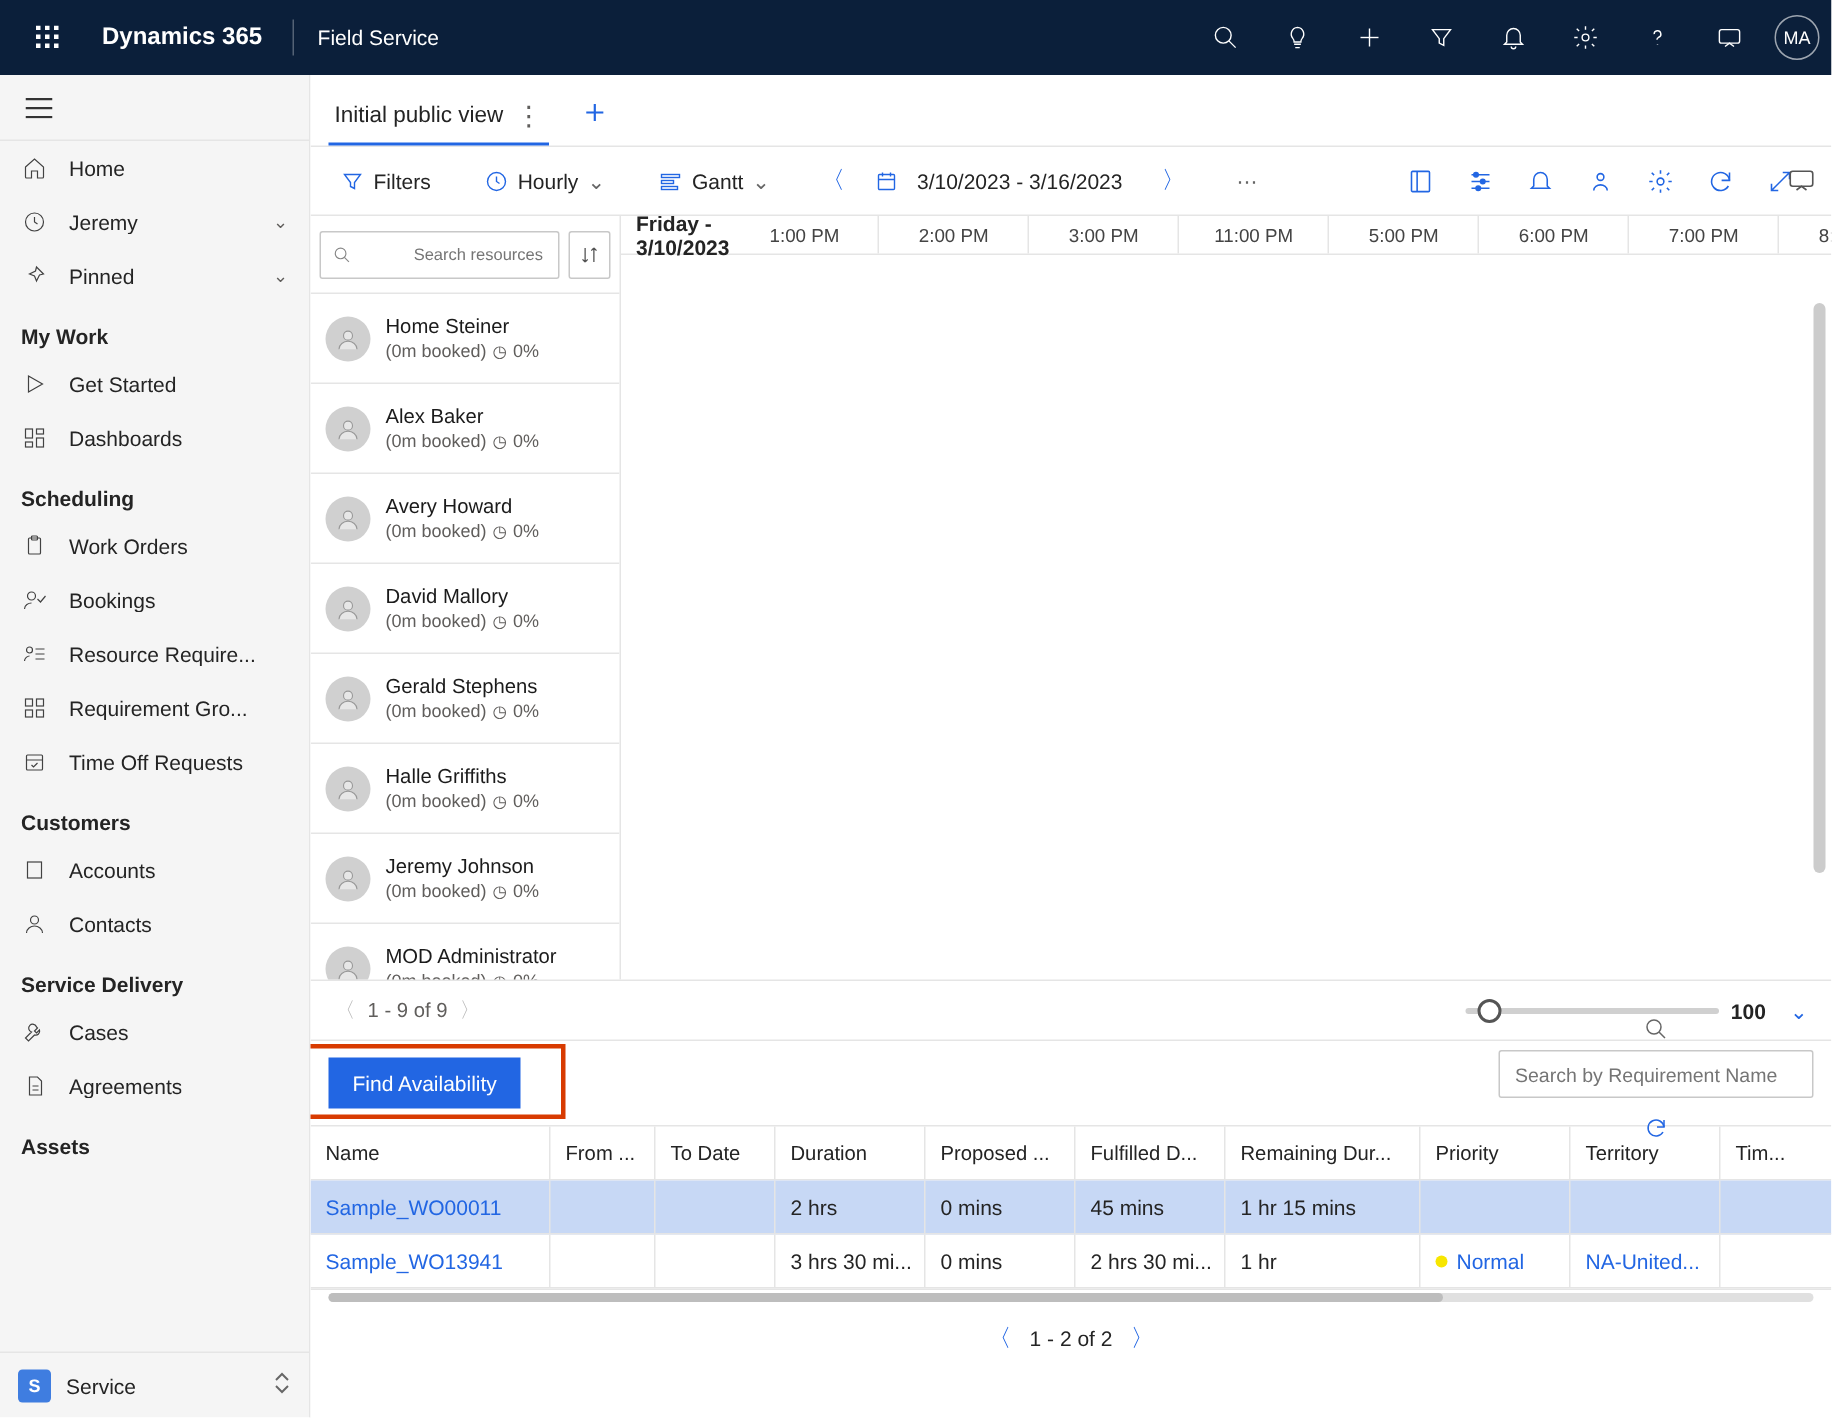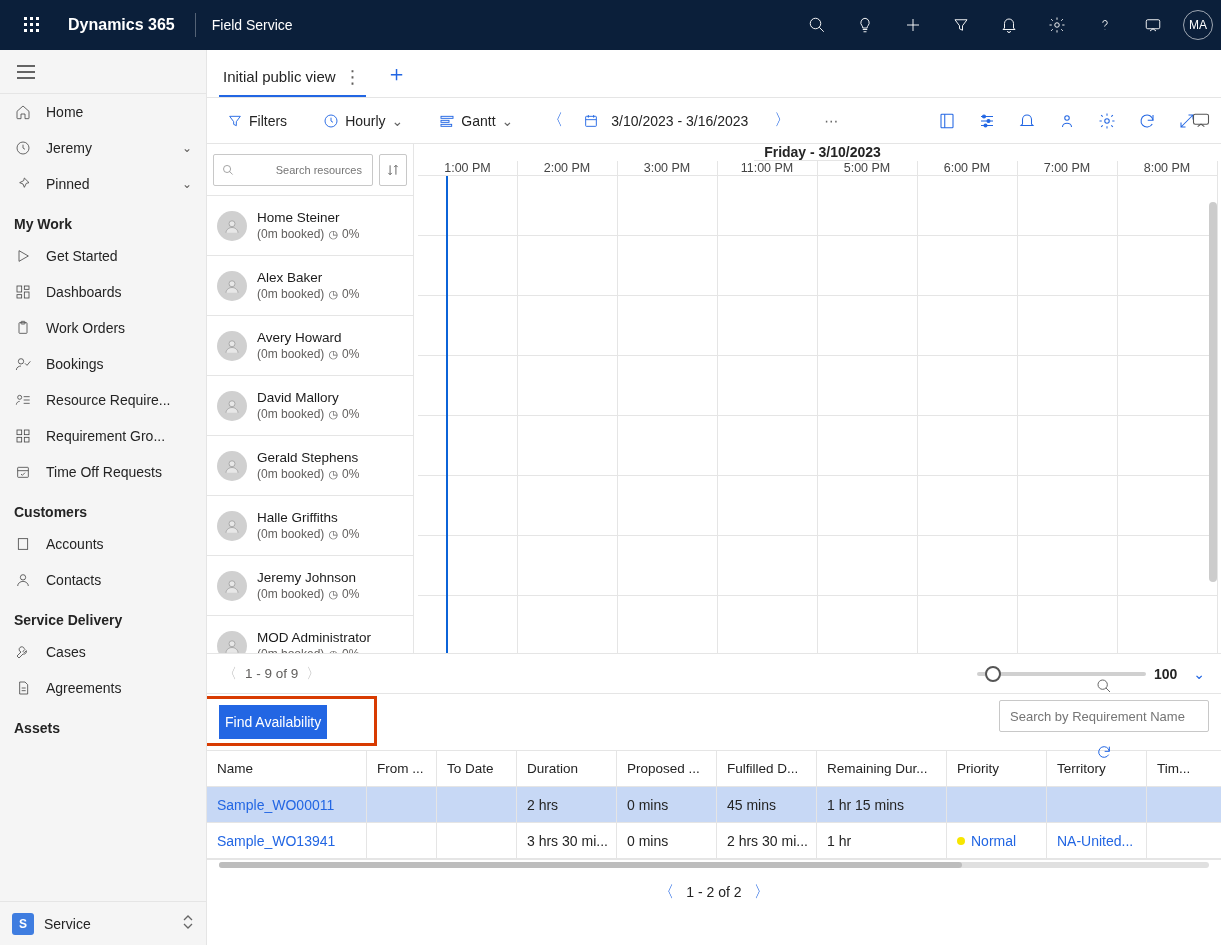--- a/index.html
+++ b/index.html
@@ -228,21 +228,21 @@
   }
   .res-text { display:flex; flex-direction:column; gap:2px; }
   .res-name { font-size:13.5px; color:#1b1b1b; }
   .res-sub { font-size:12px; color:var(--text-muted); display:flex; align-items:center; gap:4px;}
   .res-sub .clk { font-size:11px; }
 
   .board-right {
     flex:1;
     overflow:hidden;
     position:relative;
-    display:flex; flex-direction:column;align-items:center;
+    display:flex; flex-direction:row;
   }
   .day-header {
     height: 26px;
     border-bottom:1px solid var(--border);
     padding-left: 10px;
     font-weight:600;
     display:flex; align-items:center;
   }
   .hour-header {
     height: 26px;
@@ -321,21 +321,21 @@
     width: 180px;
     height: 50px;
     border: 3px solid #d83b01;
     pointer-events:none;
   }
   .find-btn {
     background: var(--blue);
     color:#fff;
     border:none;
     height:34px;
-    padding: 0 6px;
+    padding: 0 16px;
     cursor:pointer;
     font-size:14px;
     margin-left: 8px;
   }
   .find-right { margin-left:auto; display:flex; align-items:center; gap:6px; padding-right:12px;flex-direction:column;}
   .req-search {
     border:1px solid var(--border-dark);
     height:32px;
     width:210px;
     padding:0 10px;
@@ -524,20 +524,21 @@
             <svg width="16" height="16" viewBox="0 0 24 24">
               <rect x="3" y="3" width="7" height="9"></rect>
               <rect x="14" y="3" width="7" height="5"></rect>
               <rect x="14" y="12" width="7" height="9"></rect>
               <rect x="3" y="16" width="7" height="5"></rect>
             </svg>
           </span>
         <span class="nav-label">Dashboards</span>
       </div>
 
+      <div class="nav-section">Scheduling</div>
       <div class="nav-item">
         <span class="nav-icon">
             <svg width="16" height="16" viewBox="0 0 24 24">
               <rect x="6" y="4" width="12" height="16" rx="1"></rect>
               <rect x="9" y="2" width="6" height="4" rx="1"></rect>
             </svg>
           </span>
         <span class="nav-label">Work Orders</span>
       </div>
       <div class="nav-item">

